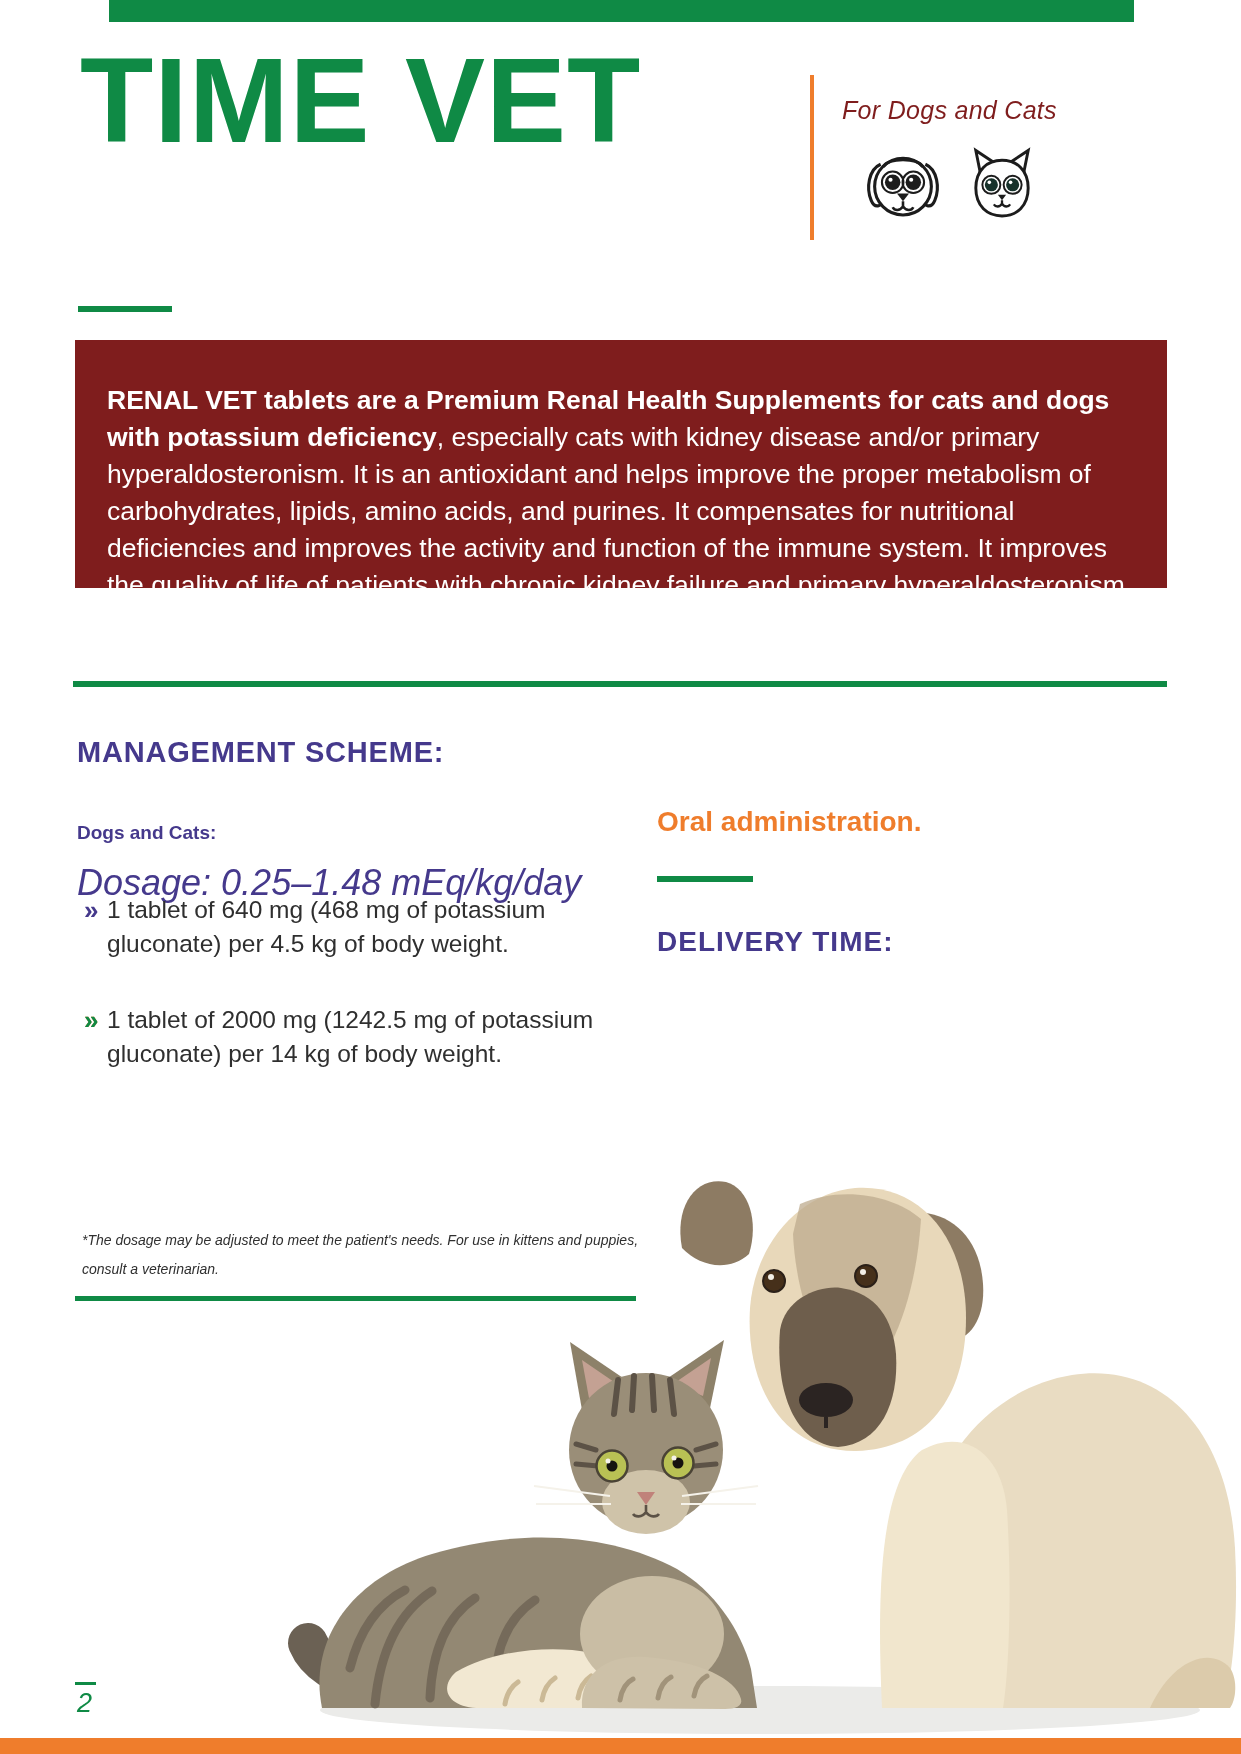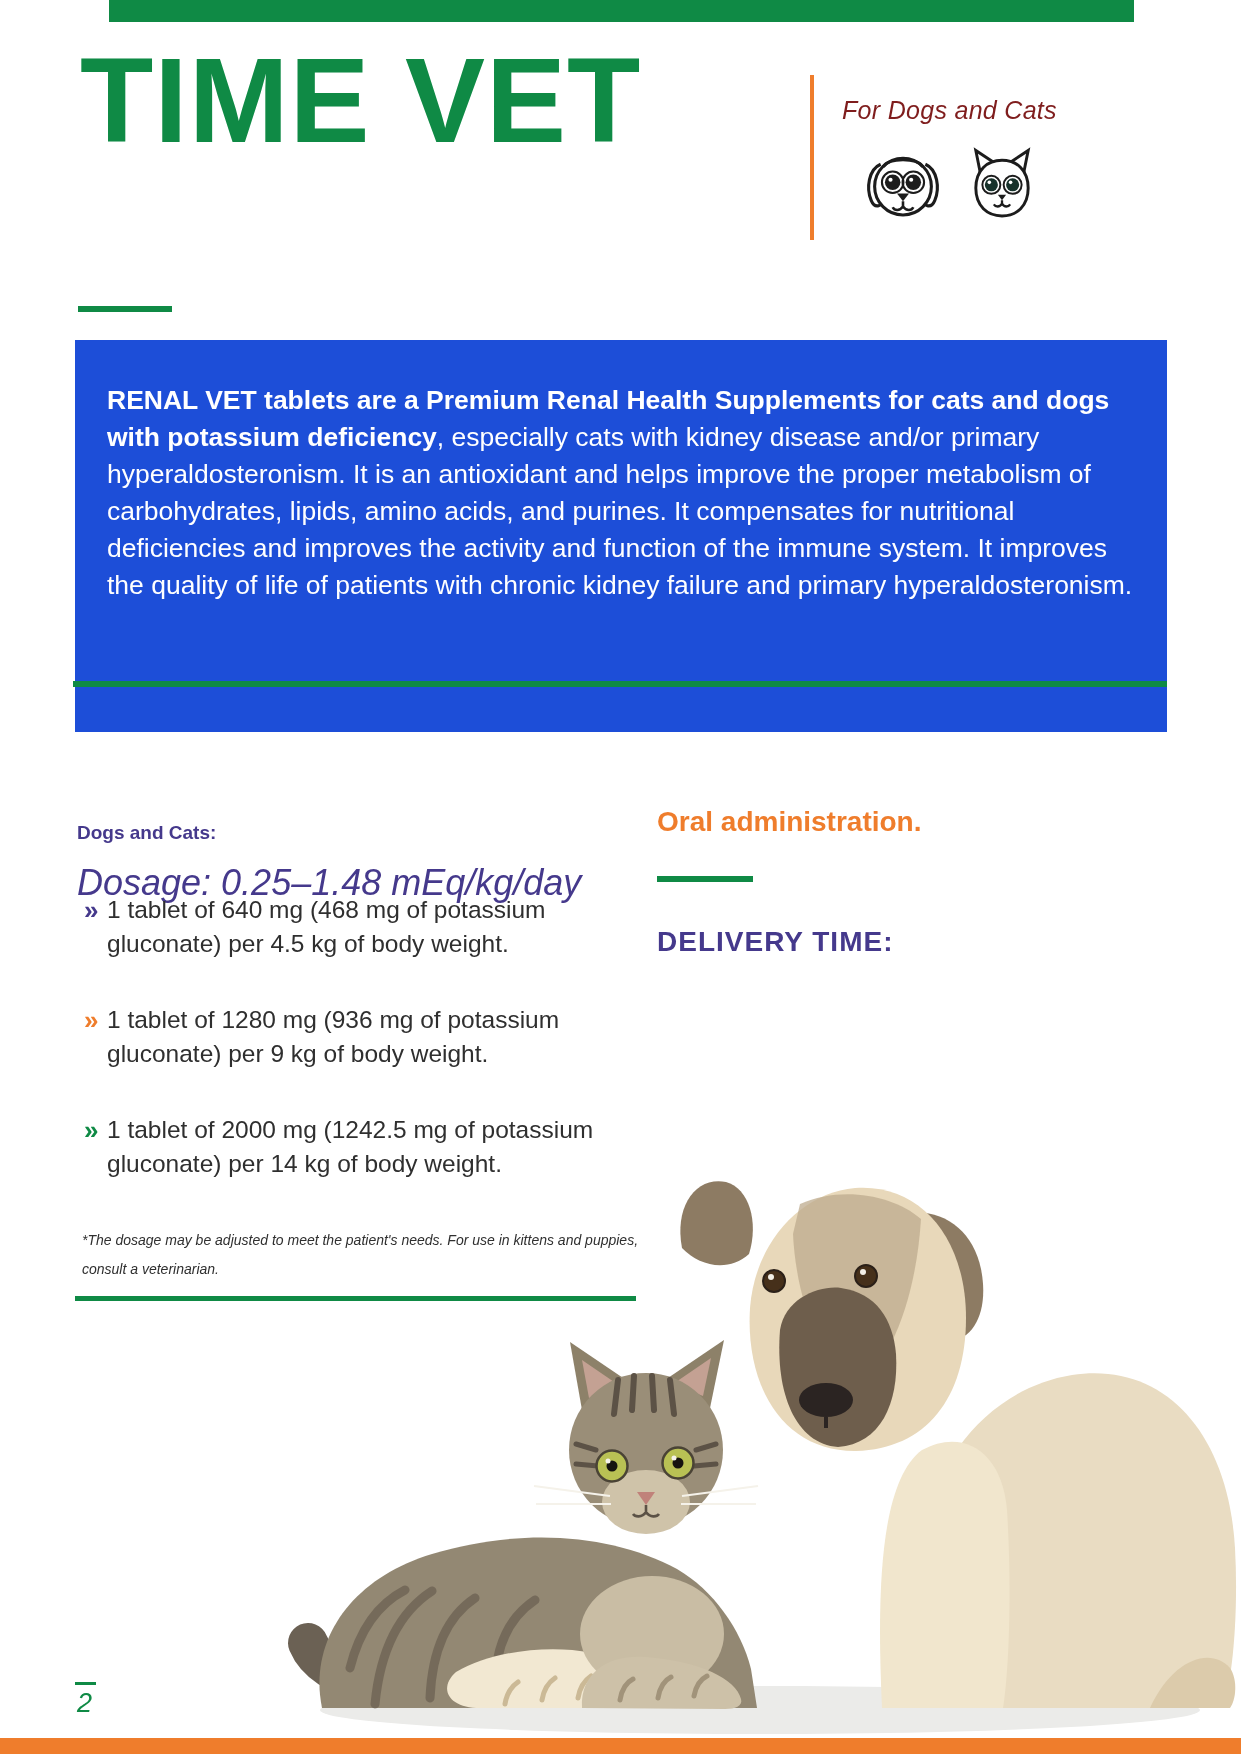--- a/index.html
+++ b/index.html
@@ -23,22 +23,22 @@
     letter-spacing:13px;margin-top:10px;white-space:nowrap;
   }
   .orange-divider{position:absolute;left:810px;top:75px;width:4px;height:165px;background:#ef7d2c;}
   .audience{position:absolute;left:842px;top:96px;width:260px;}
   .audience-label{font-style:italic;font-size:25px;color:#7f1d1d;letter-spacing:0.3px;}
   .audience-icons{display:flex;gap:20px;margin-top:18px;margin-left:18px;align-items:flex-end;}
   .title-accent-dash{position:absolute;left:78px;top:306px;width:94px;height:6px;background:#0f8a45;}
 
   
   .intro-box{
-    position:absolute;left:75px;top:340px;width:1092px;height:392px;
-    background:#1d4ed8;box-sizing:border-box;padding:42px 32px 0 32px;
+    position:absolute;left:75px;top:340px;width:1092px;height:248px;
+    background:#7f1d1d;box-sizing:border-box;padding:42px 32px 0 32px;
   }
   .intro-text{color:#ffffff;font-size:26.5px;line-height:37px;margin:0;}
   .intro-text strong{font-weight:bold;}
 
   .hr-main{position:absolute;left:73px;top:681px;width:1094px;height:6px;background:#0f8a45;}
 
   
   .management-heading{
     position:absolute;left:77px;top:736px;margin:0;
     color:#45398c;font-size:29px;font-weight:bold;letter-spacing:0.8px;
@@ -124,32 +124,32 @@
   </div>
 
   <div class="title-accent-dash"></div>
 
   <div class="intro-box">
     <p class="intro-text"><strong>RENAL VET tablets are a Premium Renal Health Supplements for cats and dogs with potassium deficiency</strong><span>, especially cats with kidney disease and/or primary hyperaldosteronism. It is an antioxidant and helps improve the proper metabolism of carbohydrates, lipids, amino acids, and purines. It compensates for nutritional deficiencies and improves the activity and function of the immune system. It improves the quality of life of patients with chronic kidney failure and primary hyperaldosteronism.</span></p>
   </div>
 
   <div class="hr-main"></div>
 
+  <h2 class="management-heading">MANAGEMENT SCHEME:</h2>
 
   <div class="species-label">Dogs and Cats:</div>
   <div class="dosage-label">Dosage: 0.25–1.48 mEq/kg/day</div>
 
   <ul class="dosage-list">
     <li>
       <span class="bullet-marker" style="color: rgb(69, 57, 140);">»</span>
       <span>1 tablet of 640 mg (468 mg of potassium gluconate) per 4.5 kg of body weight.</span>
     </li>
     <li>
       <span class="bullet-marker" style="color: rgb(239, 125, 44);">»</span>
-      <span>1 tablet of 1280 mg (936 mg of potassium gluconate) per 9 kg of body weight.</span>
     </li>
     <li>
       <span class="bullet-marker" style="color: rgb(15, 138, 69);">»</span>
       <span>1 tablet of 2000 mg (1242.5 mg of potassium gluconate) per 14 kg of body weight.</span>
     </li>
   </ul>
 
   <p class="dosage-footnote">*The dosage may be adjusted to meet the patient's needs. For use in kittens and puppies, consult a veterinarian.</p>
 
   <div class="hr-left"></div>

